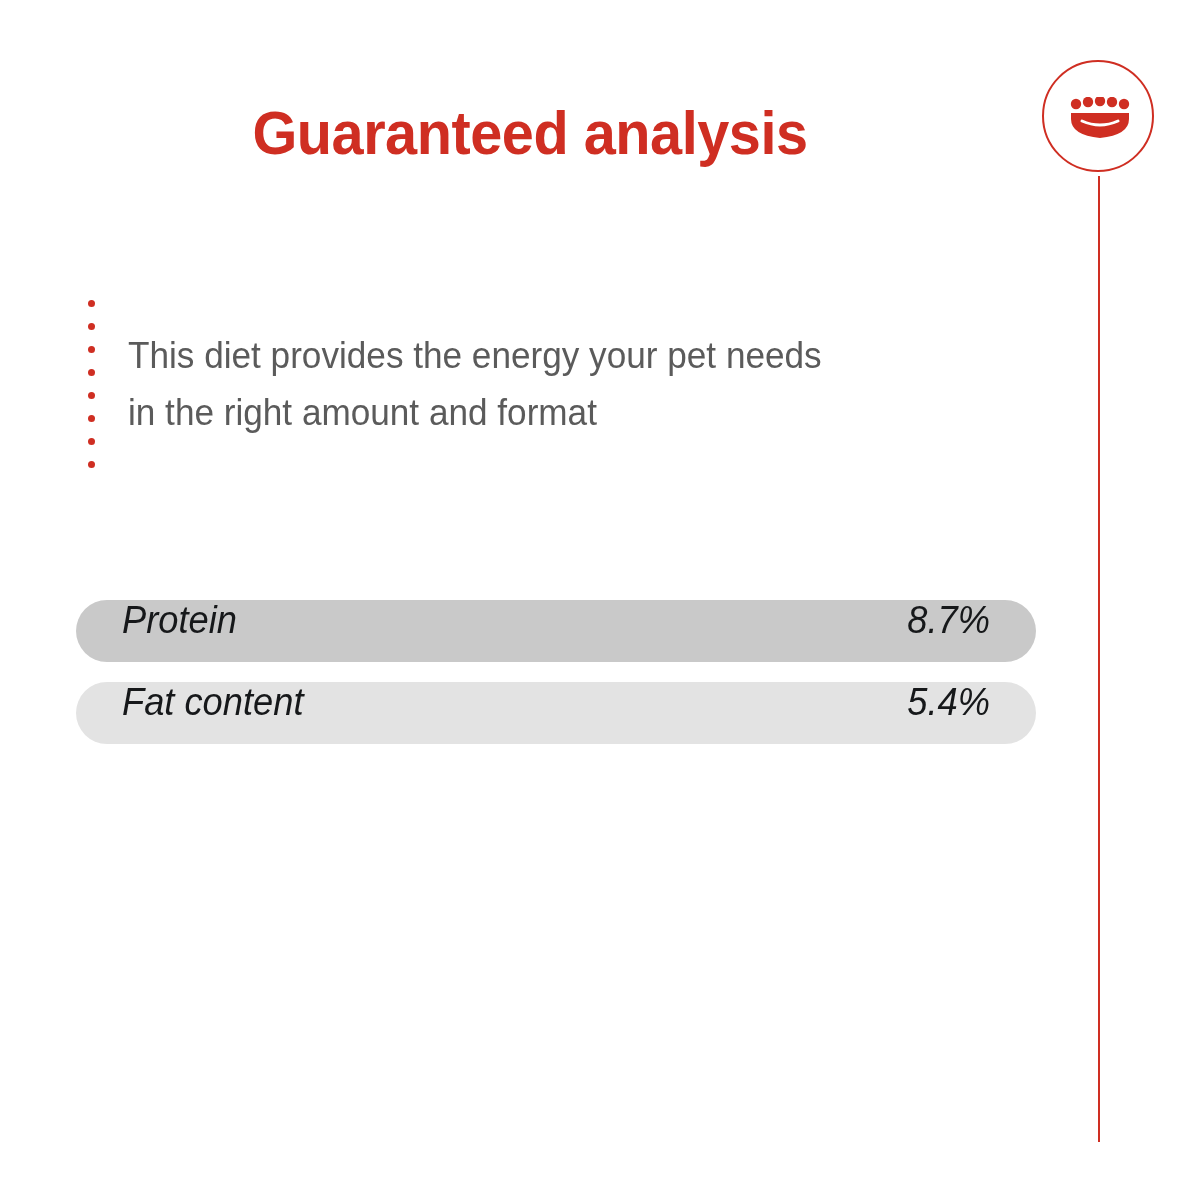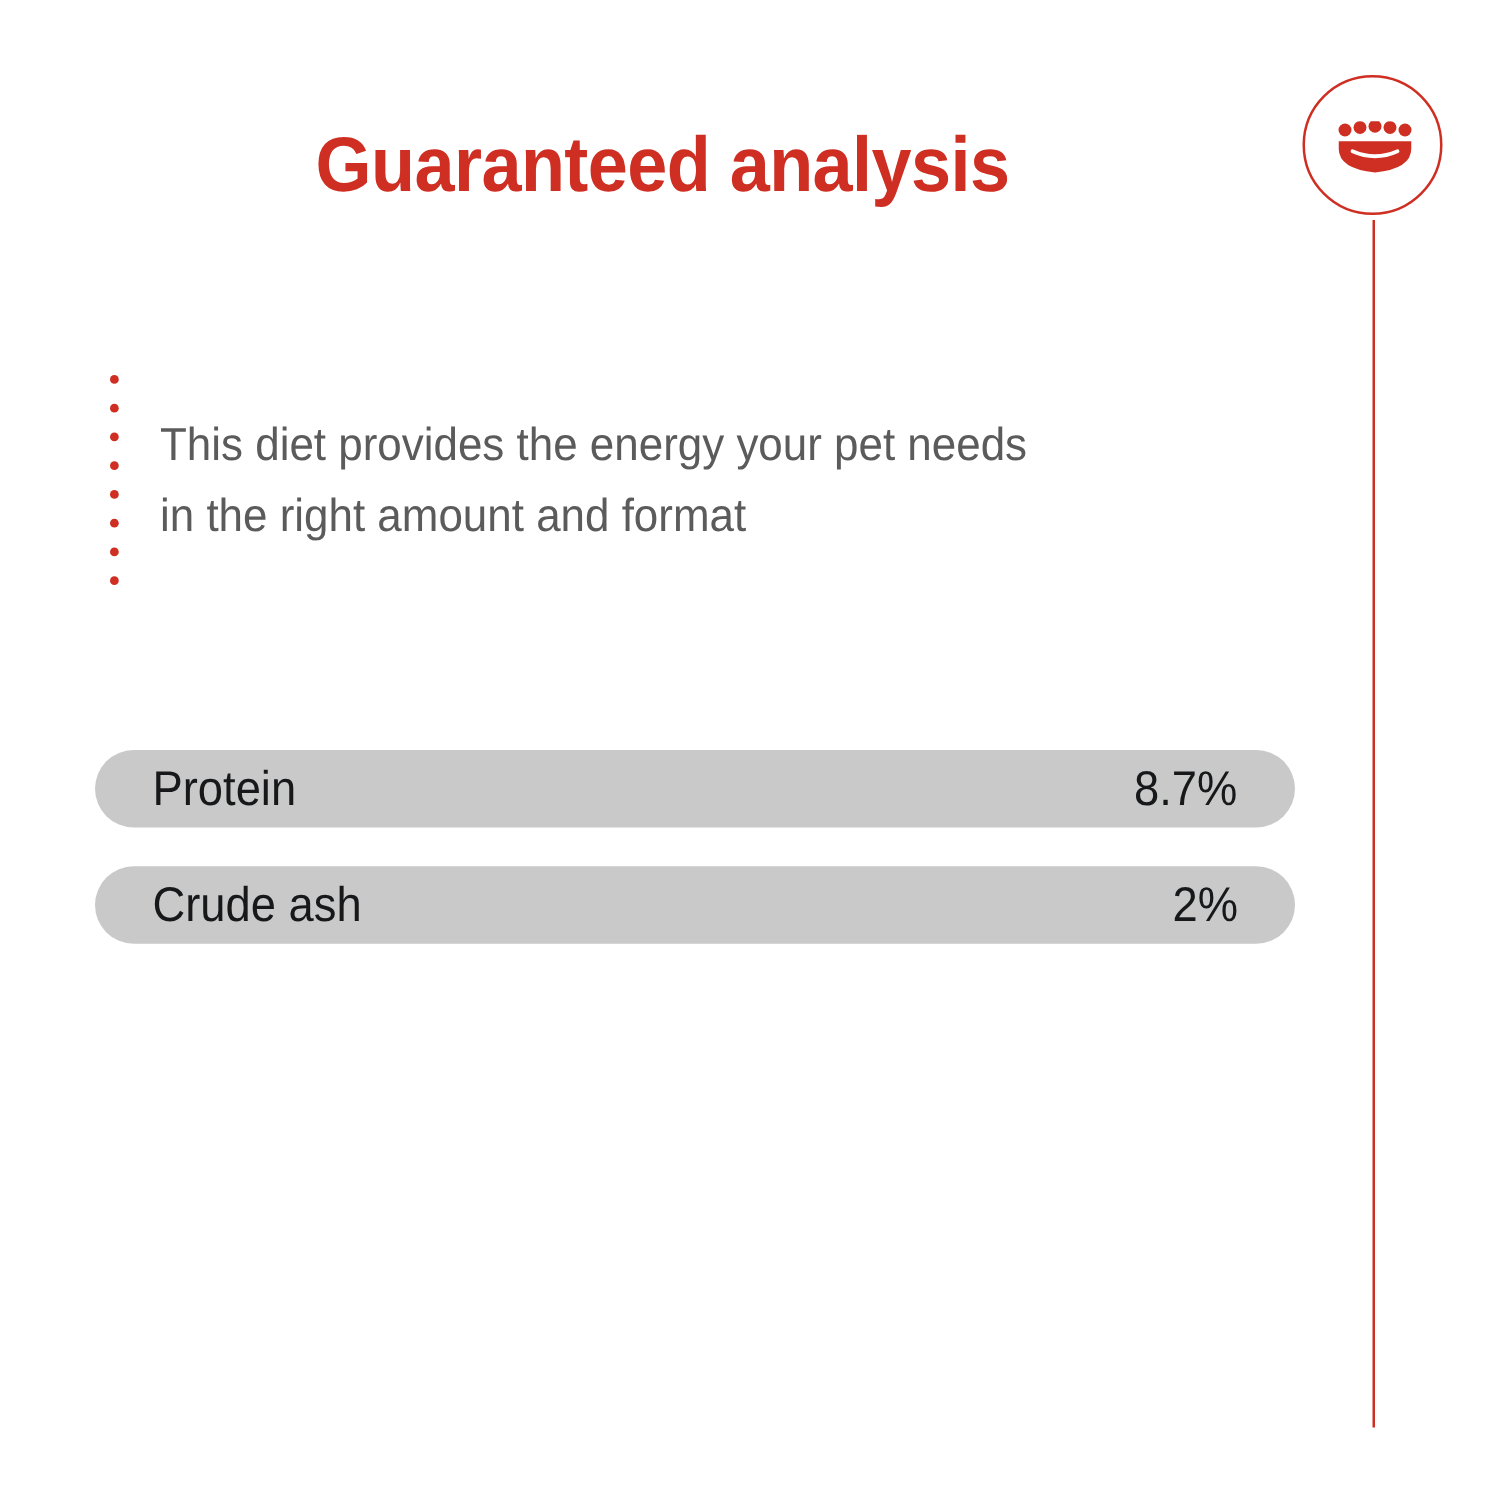--- a/index.html
+++ b/index.html
@@ -109,25 +109,25 @@
   .rows {
     position: absolute;
     left: 76px;
     top: 600px;
     width: 960px;
   }
   .row {
     height: 62px;
     border-radius: 31px;
     display: flex;
-    align-items: center;
     justify-content: space-between;
     padding: 0 46px 0 46px;
     box-sizing: border-box;
-    margin-bottom: 31px;
+    margin-bottom: 20px;
+    font-style: italic;
   }
   .row.dark  { background: #c9c9c9; }
   .row.light { background: #e3e3e3; }
 
   .row .label,
   .row .value {
     color: #16181a;
     font-size: 39px;
     line-height: 1;
     font-family: "Liberation Sans", sans-serif;
@@ -173,22 +173,22 @@
     <div>in the right amount and format</div>
   </div>
 
   <div class="rows">
 
     <div class="row dark">
       <span class="label">Protein</span>
       <span class="value">8.7%</span>
     </div>
 
+    <div class="row light">
+      <span class="label">Fat content</span>
+      <span class="value">5.4%</span>
+    </div>
 
-    <div class="row dark">
-      <span class="label">Crude ash</span>
-      <span class="value">2%</span>
-    </div>
 
 
   </div>
 
 </div>
 
 </body></html>

